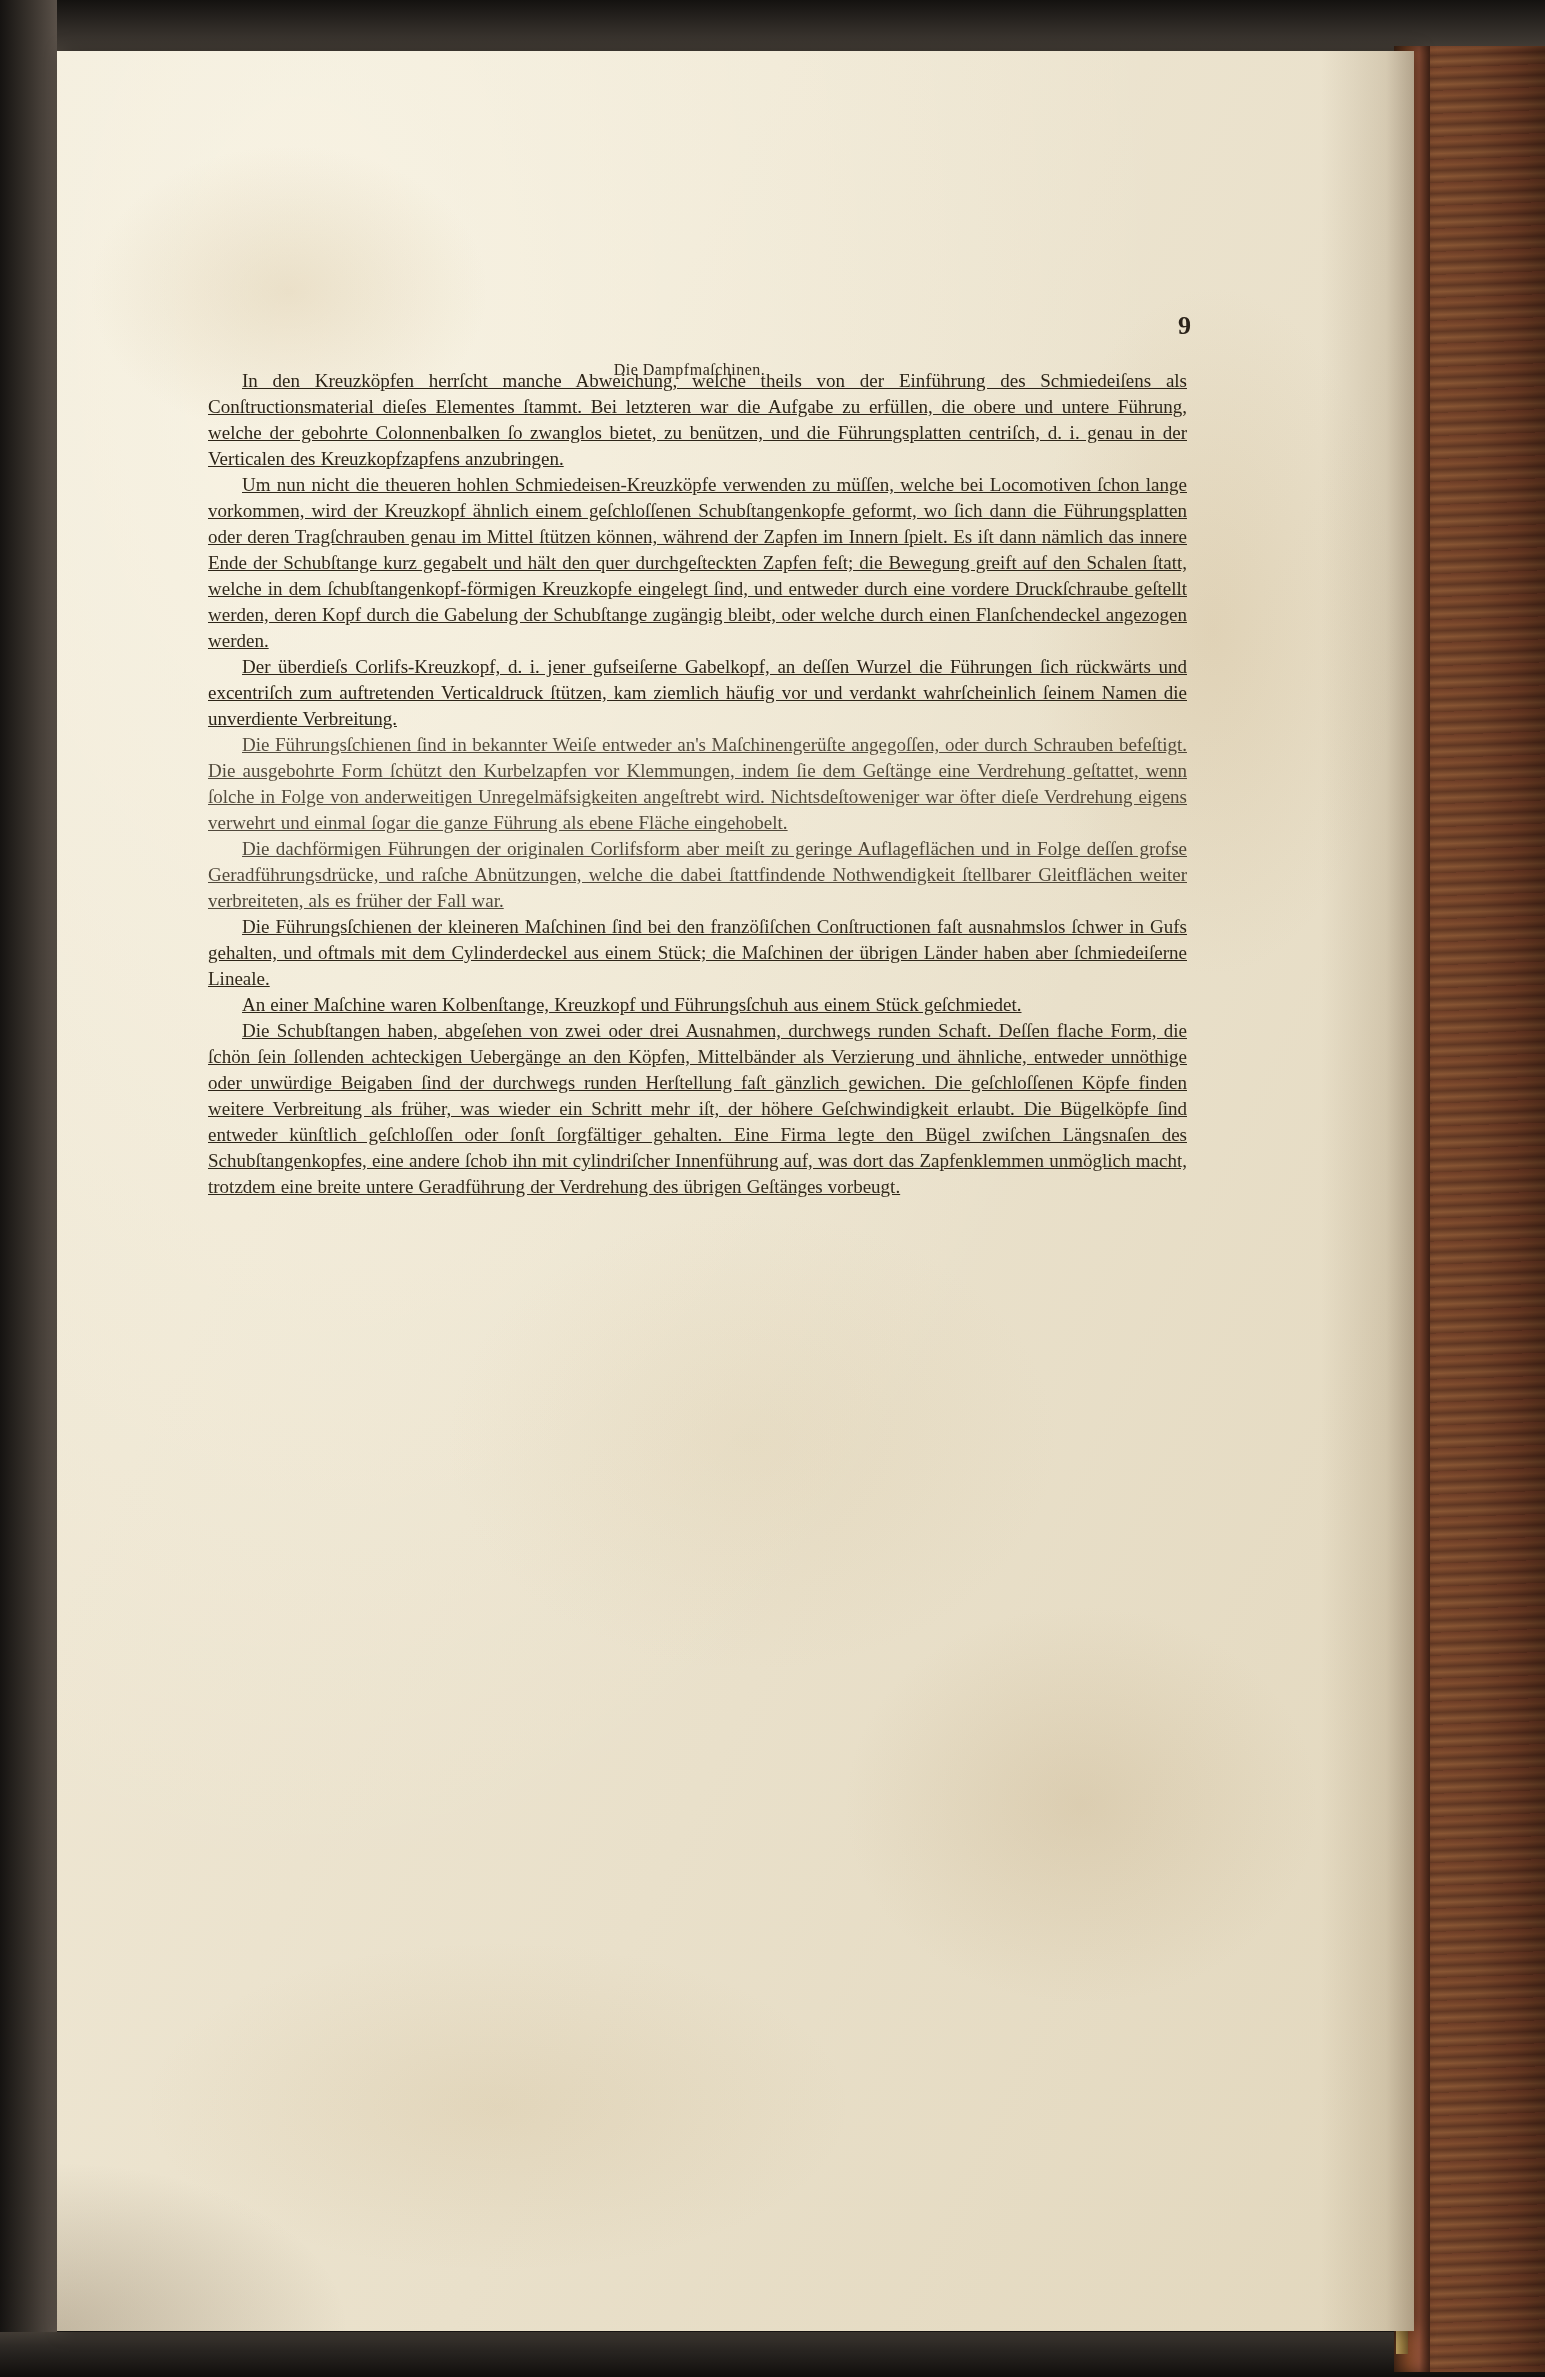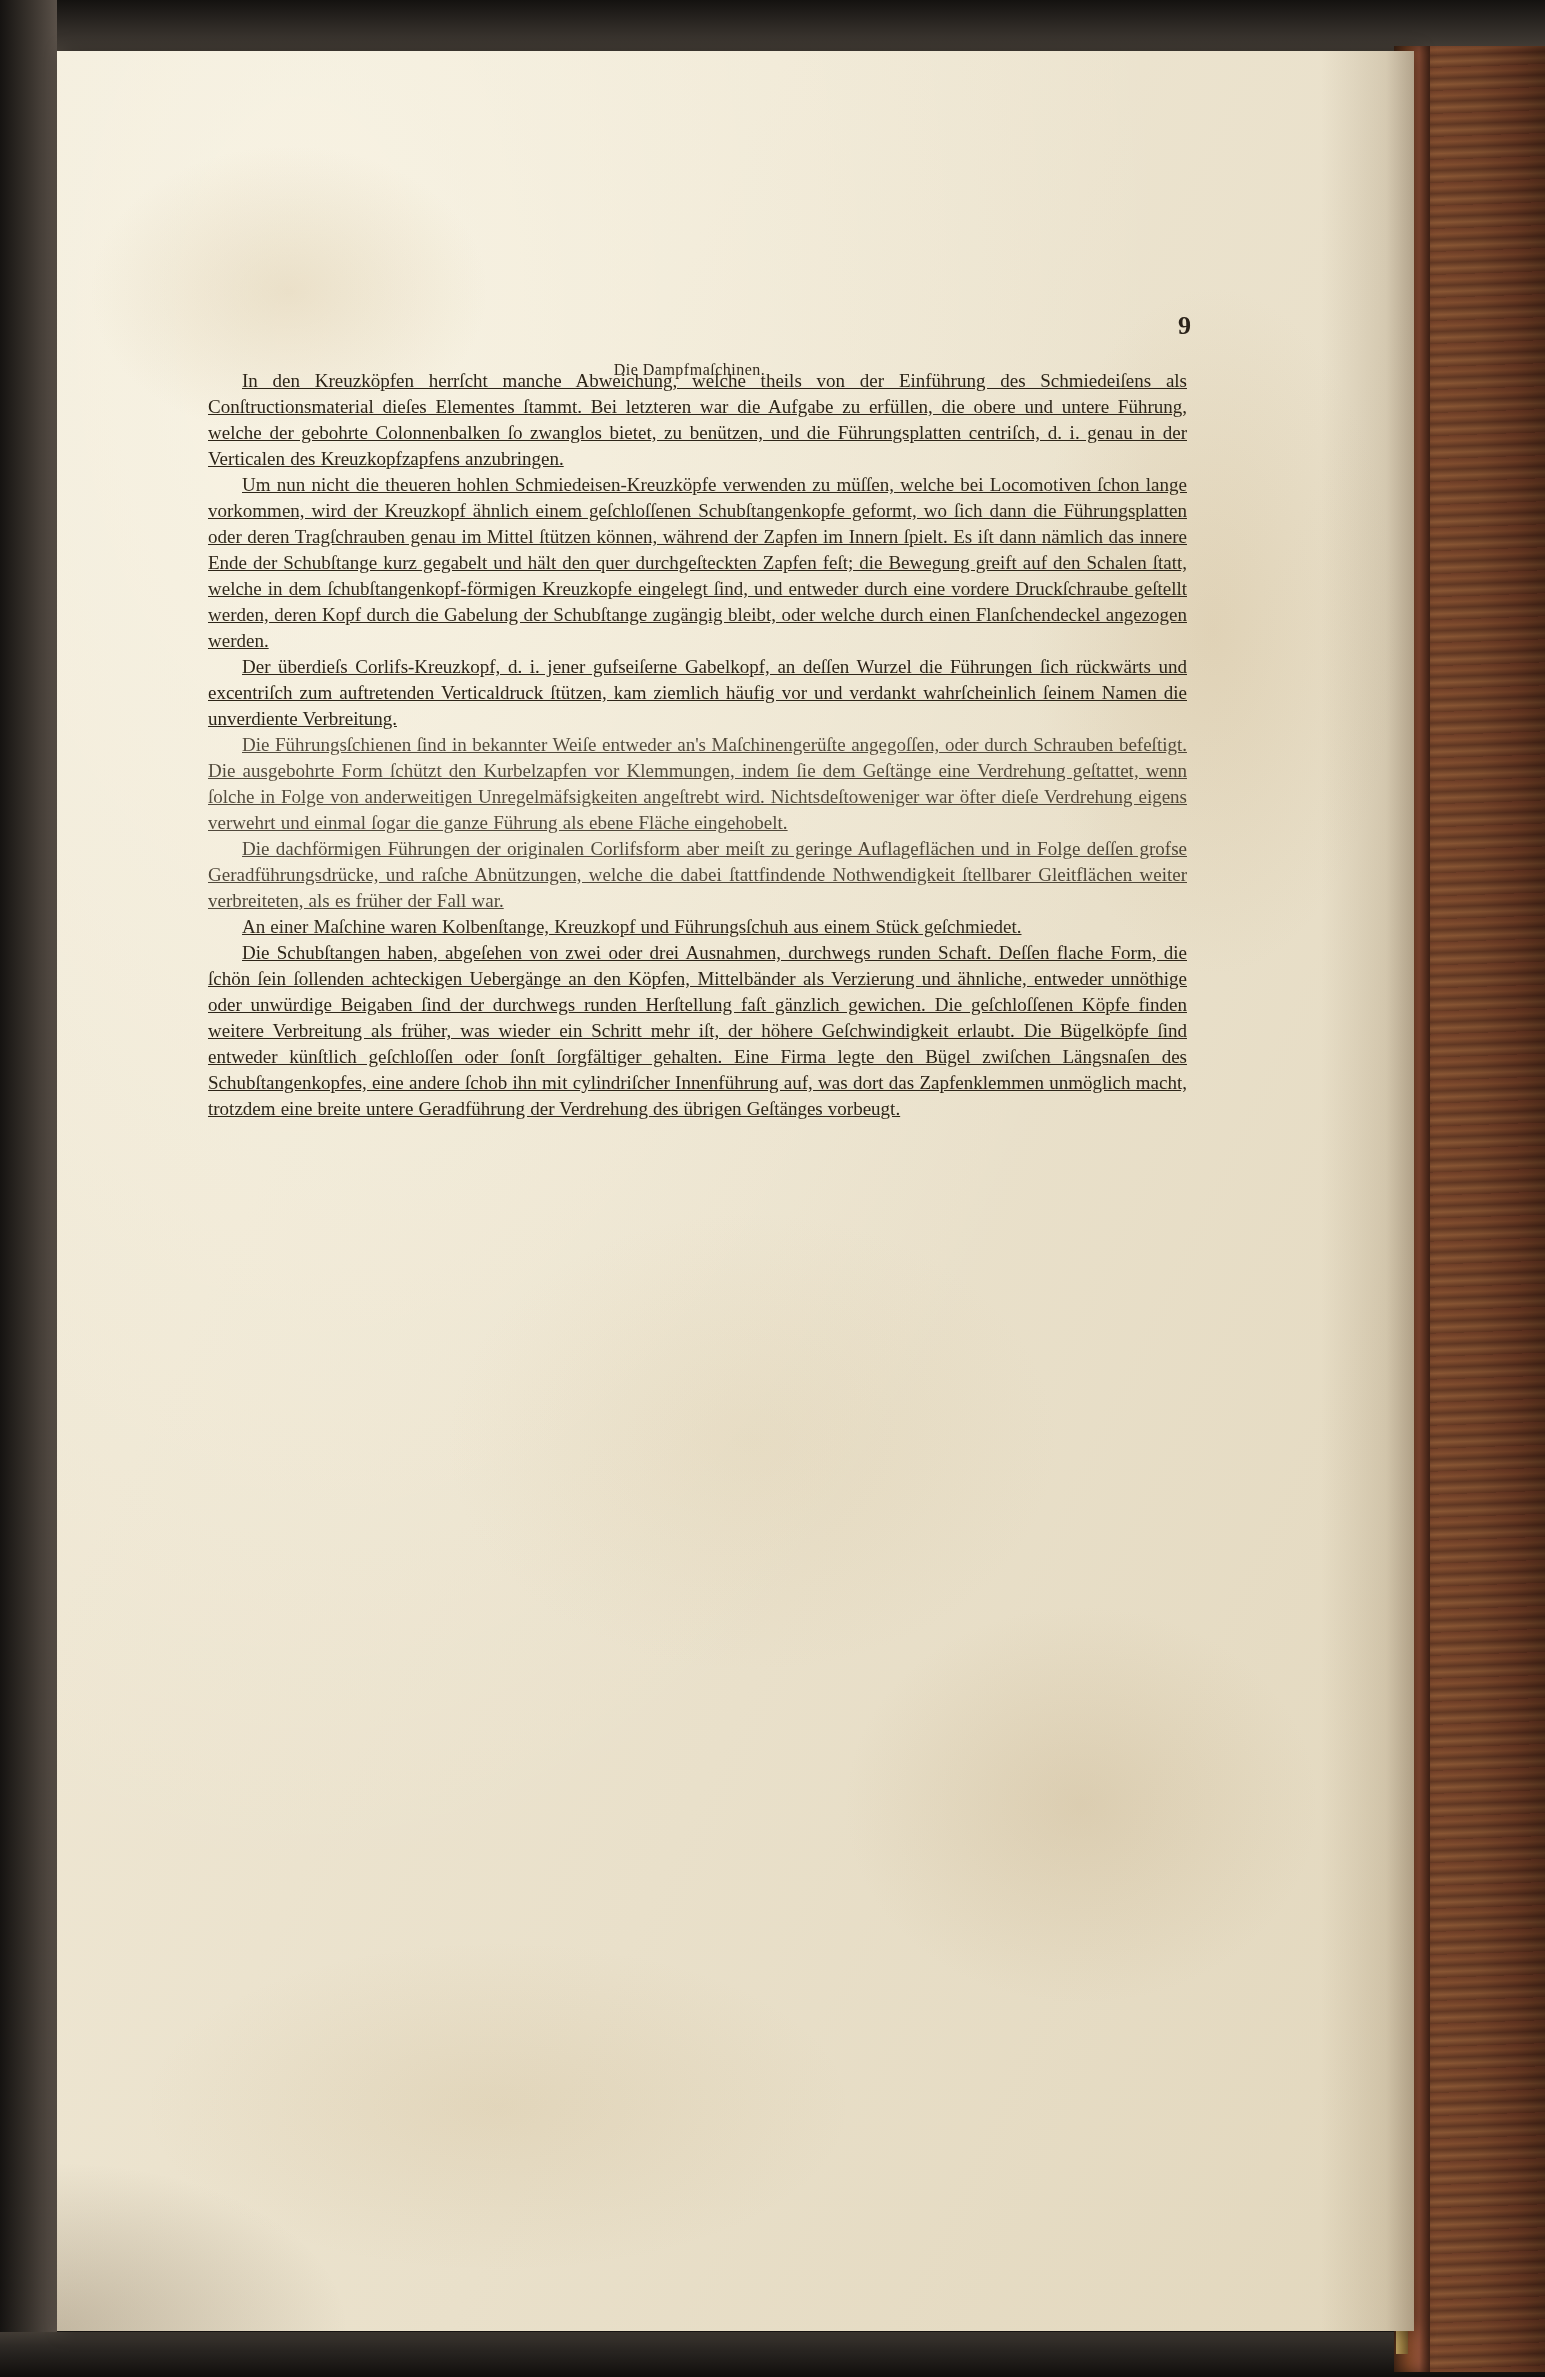--- a/index.html
+++ b/index.html
@@ -167,18 +167,19 @@
 
     <div class="runhead">Die Dampfmaſchinen.</div>
     <div class="folio">9</div>
 
     <div class="body">
       <p>In den Kreuzköpfen herrſcht manche Abweichung, welche theils von der Einführung des Schmiedeiſens als Conſtructionsmaterial dieſes Elementes ſtammt. Bei letzteren war die Aufgabe zu erfüllen, die obere und untere Führung, welche der gebohrte Colonnenbalken ſo zwanglos bietet, zu benützen, und die Führungsplatten centriſch, d. i. genau in der Verticalen des Kreuzkopfzapfens anzubringen.</p>
       <p>Um nun nicht die theueren hohlen Schmiedeisen-Kreuzköpfe verwenden zu müſſen, welche bei Locomotiven ſchon lange vorkommen, wird der Kreuzkopf ähnlich einem geſchloſſenen Schubſtangenkopfe geformt, wo ſich dann die Führungsplatten oder deren Tragſchrauben genau im Mittel ſtützen können, während der Zapfen im Innern ſpielt. Es iſt dann nämlich das innere Ende der Schubſtange kurz gegabelt und hält den quer durchgeſteckten Zapfen feſt; die Bewegung greift auf den Schalen ſtatt, welche in dem ſchubſtangenkopf-förmigen Kreuzkopfe eingelegt ſind, und entweder durch eine vordere Druckſchraube geſtellt werden, deren Kopf durch die Gabelung der Schubſtange zugängig bleibt, oder welche durch einen Flanſchendeckel angezogen werden.</p>
       <p>Der überdieſs Corlifs-Kreuzkopf, d. i. jener gufseiſerne Gabelkopf, an deſſen Wurzel die Führungen ſich rückwärts und excentriſch zum auftretenden Verticaldruck ſtützen, kam ziemlich häufig vor und verdankt wahrſcheinlich ſeinem Namen die unverdiente Verbreitung.</p>
       <p class="faded">Die Führungsſchienen ſind in bekannter Weiſe entweder an's Maſchinengerüſte angegoſſen, oder durch Schrauben befeſtigt. Die ausgebohrte Form ſchützt den Kurbelzapfen vor Klemmungen, indem ſie dem Geſtänge eine Verdrehung geſtattet, wenn ſolche in Folge von anderweitigen Unregelmäfsigkeiten angeſtrebt wird. Nichtsdeſtoweniger war öfter dieſe Verdrehung eigens verwehrt und einmal ſogar die ganze Führung als ebene Fläche eingehobelt.</p>
       <p class="faded">Die dachförmigen Führungen der originalen Corlifsform aber meiſt zu geringe Auflageflächen und in Folge deſſen grofse Geradführungsdrücke, und raſche Abnützungen, welche die dabei ſtattfindende Nothwendigkeit ſtellbarer Gleitflächen weiter verbreiteten, als es früher der Fall war.</p>
+      <p>Die Führungsſchienen der kleineren Maſchinen ſind bei den franzöſiſchen Conſtructionen faſt ausnahmslos ſchwer in Gufs gehalten, und oftmals mit dem Cylinderdeckel aus einem Stück; die Maſchinen der übrigen Länder haben aber ſchmiedeiſerne Lineale.</p>
       <p>An einer Maſchine waren Kolbenſtange, Kreuzkopf und Führungsſchuh aus einem Stück geſchmiedet.</p>
       <p>Die Schubſtangen haben, abgeſehen von zwei oder drei Ausnahmen, durchwegs runden Schaft. Deſſen flache Form, die ſchön ſein ſollenden achteckigen Uebergänge an den Köpfen, Mittelbänder als Verzierung und ähnliche, entweder unnöthige oder unwürdige Beigaben ſind der durchwegs runden Herſtellung faſt gänzlich gewichen. Die geſchloſſenen Köpfe finden weitere Verbreitung als früher, was wieder ein Schritt mehr iſt, der höhere Geſchwindigkeit erlaubt. Die Bügelköpfe ſind entweder künſtlich geſchloſſen oder ſonſt ſorgfältiger gehalten. Eine Firma legte den Bügel zwiſchen Längsnaſen des Schubſtangenkopfes, eine andere ſchob ihn mit cylindriſcher Innenführung auf, was dort das Zapfenklemmen unmöglich macht, trotzdem eine breite untere Geradführung der Verdrehung des übrigen Geſtänges vorbeugt.</p>
     </div>
   </div>
 </div>
 
 
 </body></html>

